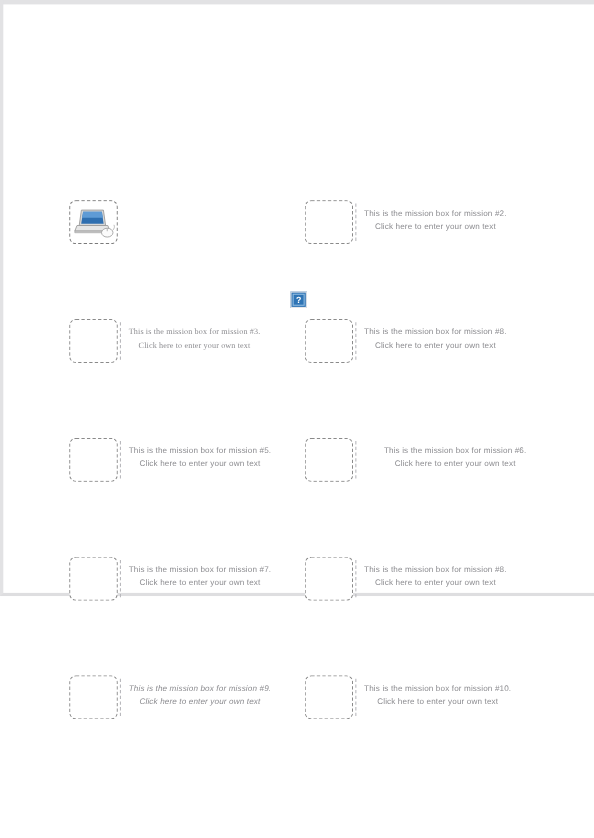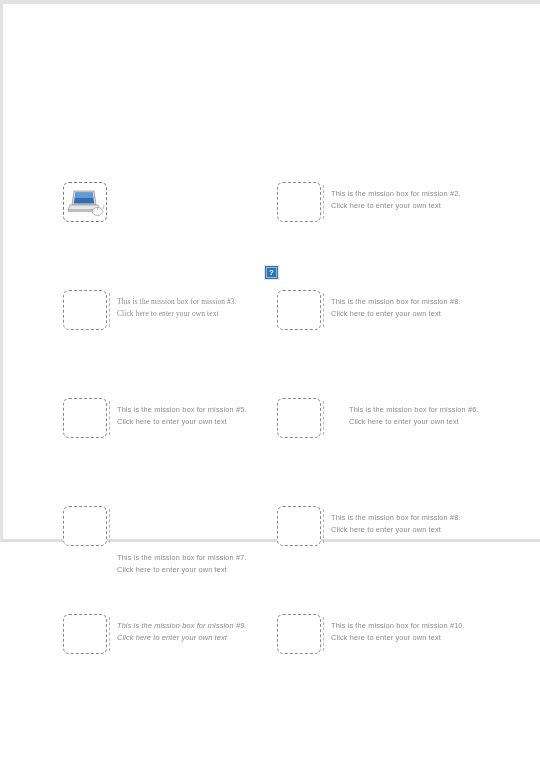--- a/index.html
+++ b/index.html
@@ -72,21 +72,21 @@
 
   
   .mission-text {
     position: absolute;
     font-size: 7.4px;
     line-height: 11.8px;
     color: #8c8c90;
     white-space: nowrap;
     letter-spacing: 0.12px;
   }
-  .mission-text .line { display: block; }
+  .mission-text .line { display: block; text-align: center; }
 
   
   .text-guide {
     position: absolute;
     width: 0;
     height: 34px;
     border-left: 1px dashed #b9b9bd;
   }
 
   
@@ -177,21 +177,21 @@
 
   <div class="ph-box" style="left:277px; top:398px;"></div>
   <div class="text-guide" style="left:323px; top:401px;"></div>
   <div class="mission-text" style="left:331px; top:404px;margin-left:18px;">
     <span class="line">This is the mission box for mission #6.</span>
     <span class="line">Click here to enter your own text</span>
   </div>
 
   <div class="ph-box" style="left:63px; top:506px;"></div>
   <div class="text-guide" style="left:109px; top:509px;"></div>
-  <div class="mission-text" style="left:117px; top:512px;margin-top:40px;">
+  <div class="mission-text" style="left:117px; top:512px;">
     <span class="line">This is the mission box for mission #7.</span>
     <span class="line">Click here to enter your own text</span>
   </div>
 
   <div class="ph-box" style="left:277px; top:506px;"></div>
   <div class="text-guide" style="left:323px; top:509px;"></div>
   <div class="mission-text" style="left:331px; top:512px;">
     <span class="line">This is the mission box for mission #8.</span>
     <span class="line">Click here to enter your own text</span>
   </div>

